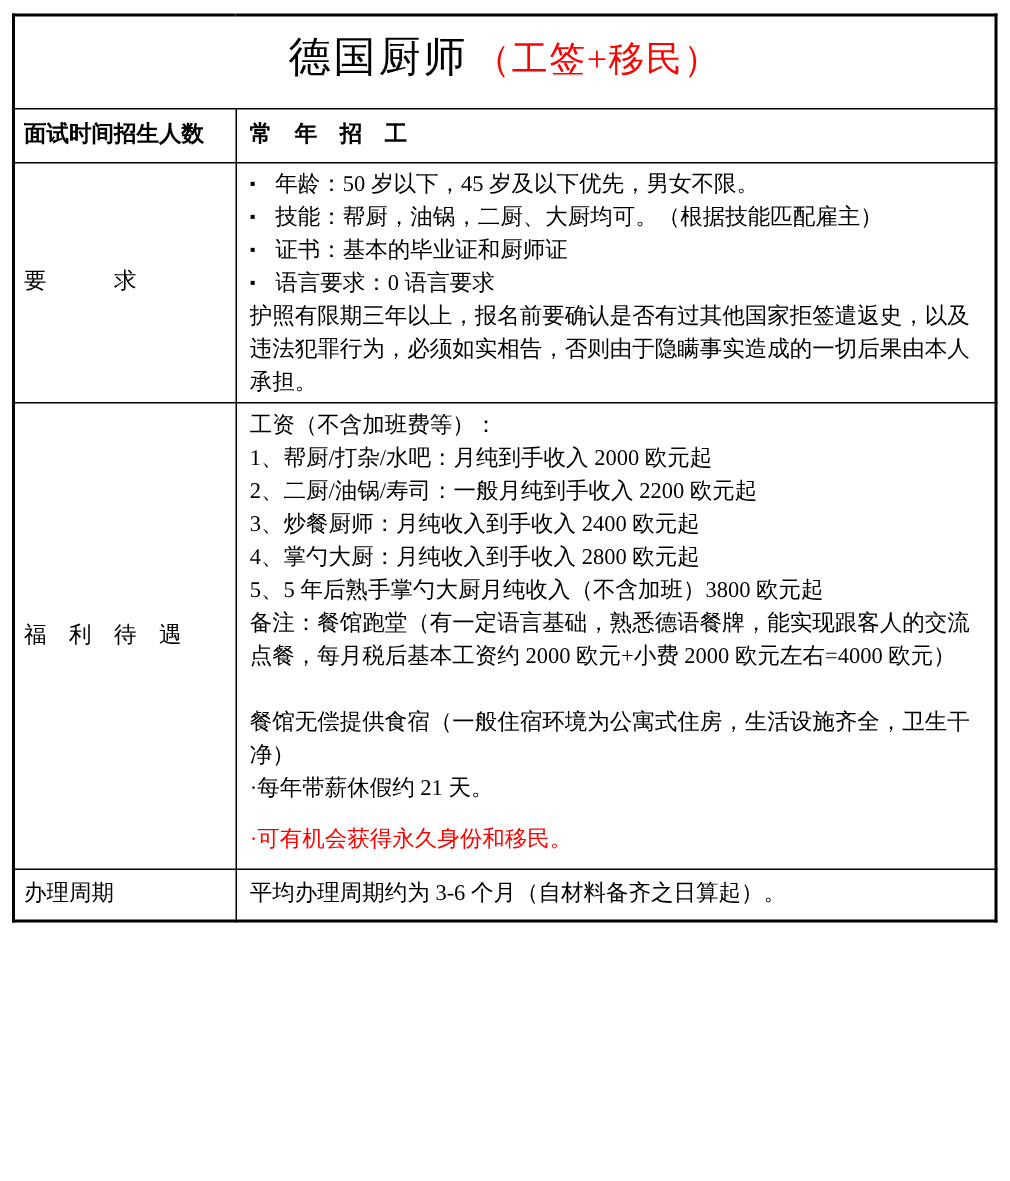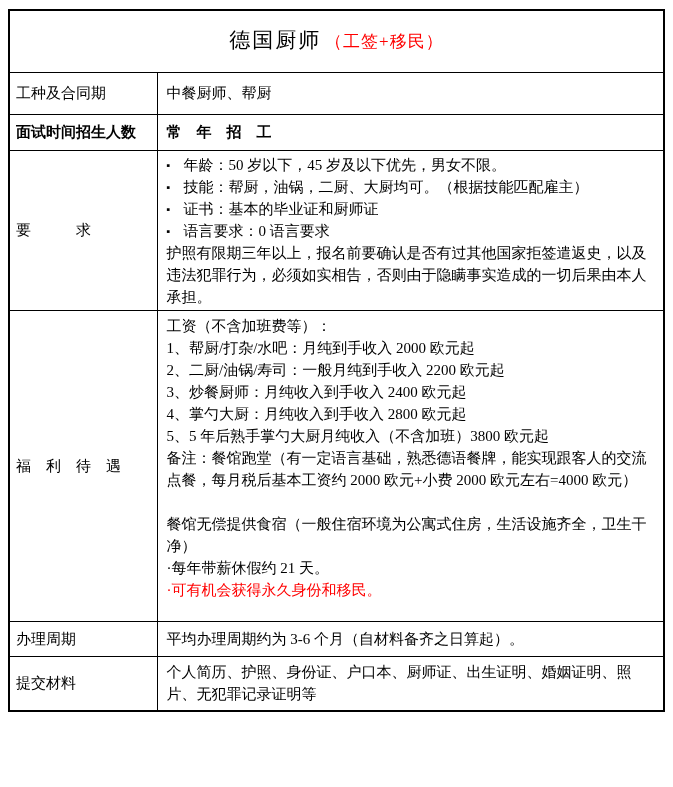--- a/index.html
+++ b/index.html
@@ -16,57 +16,53 @@
   }
   col.c1 { width: 148px; }
   td, th {
     border: 1px solid var(--border_black);
     font-size: 15px; line-height: 22px; font-weight: normal;
     text-align: left; vertical-align: middle;
     padding: 2px 8px 2px 9px; overflow: hidden;
   }
   th { padding-left: 6px; }
   tr.r-title td { height: 62px; text-align: center; vertical-align: middle; padding: 0; }
-  .t-main { font-size: 21px; letter-spacing: 2px; }
-  .t-sub  { font-size: 17px; color: var(--accent_red); letter-spacing: 1px; font-family: Liberation Serif, serif; }
+  .t-main { font-size: 28px; letter-spacing: 2px; }
+  .t-sub  { font-size: 24px; color: var(--accent_red); letter-spacing: 1px; font-family: Liberation Serif, serif; }
   tr.r-dispatch  th, tr.r-dispatch  td { height: 37px; }
   tr.r-jobtype   th, tr.r-jobtype   td { height: 42px; }
   tr.r-interview th, tr.r-interview td { height: 36px; font-weight: bold; }
   tr.r-require   td.val { height: 152px; vertical-align: top; padding-top: 3px; }
   tr.r-benefit   td.val { height: 311px; vertical-align: top; padding-top: 4px; }
   tr.r-period    th, tr.r-period    td { height: 35px; }
   tr.r-method    th, tr.r-method    td { height: 40px; }
   tr.r-material  th, tr.r-material  td { height: 55px; }
   .line { min-height: 22px; }
   .blank { height: 22px; }
   .blt { display: inline-block; width: 17px; font-size: 11px; vertical-align: top; }
-  .red { color: var(--accent_red); }
+  .red { color: var(--accent_red); margin-top: 12px; }
 </style>
 </head>
 <body>
 
 <table class="doc">
   <colgroup>
       <col class="c1">
       <col class="c2">
     </colgroup>
 
   <tbody>
       <tr class="r-title">
     <td colspan="2">
       <span class="t-main">德国厨师</span>
       <span class="t-sub">（工签+移民）</span>
     </td>
   </tr>
 
 
-  <tr class="r-jobtype">
-    <th>工种及合同期</th>
-    <td>中餐厨师、帮厨</td>
-  </tr>
 
   <tr class="r-interview">
     <th>面试时间招生人数</th>
     <td>常　年　招　工</td>
   </tr>
 
   <tr class="r-require">
     <th>要　　　求</th>
     <td class="val">
       <div class="line">
@@ -101,18 +97,14 @@
       <div class="line red">·可有机会获得永久身份和移民。</div>
     </td>
   </tr>
 
   <tr class="r-period">
     <th>办理周期</th>
     <td>平均办理周期约为 3-6 个月（自材料备齐之日算起）。</td>
   </tr>
 
 
-  <tr class="r-material">
-    <th>提交材料</th>
-    <td>个人简历、护照、身份证、户口本、厨师证、出生证明、婚姻证明、照片、无犯罪记录证明等</td>
-  </tr>
 </tbody>
   </table>
 
 </body></html>

